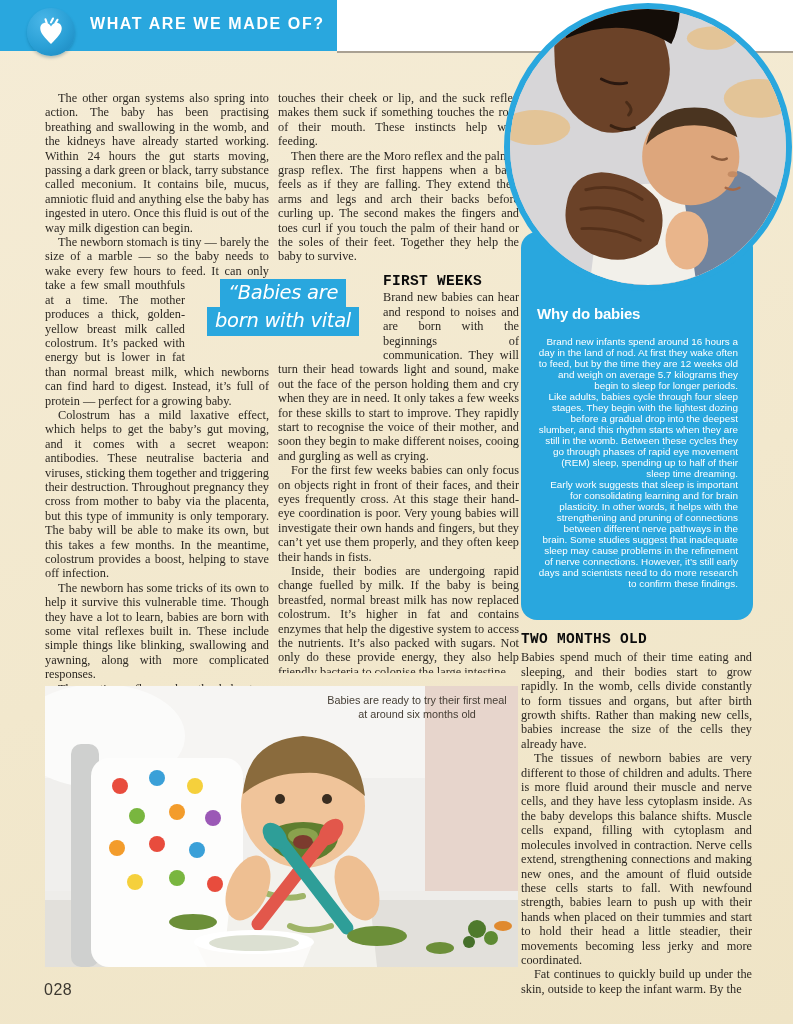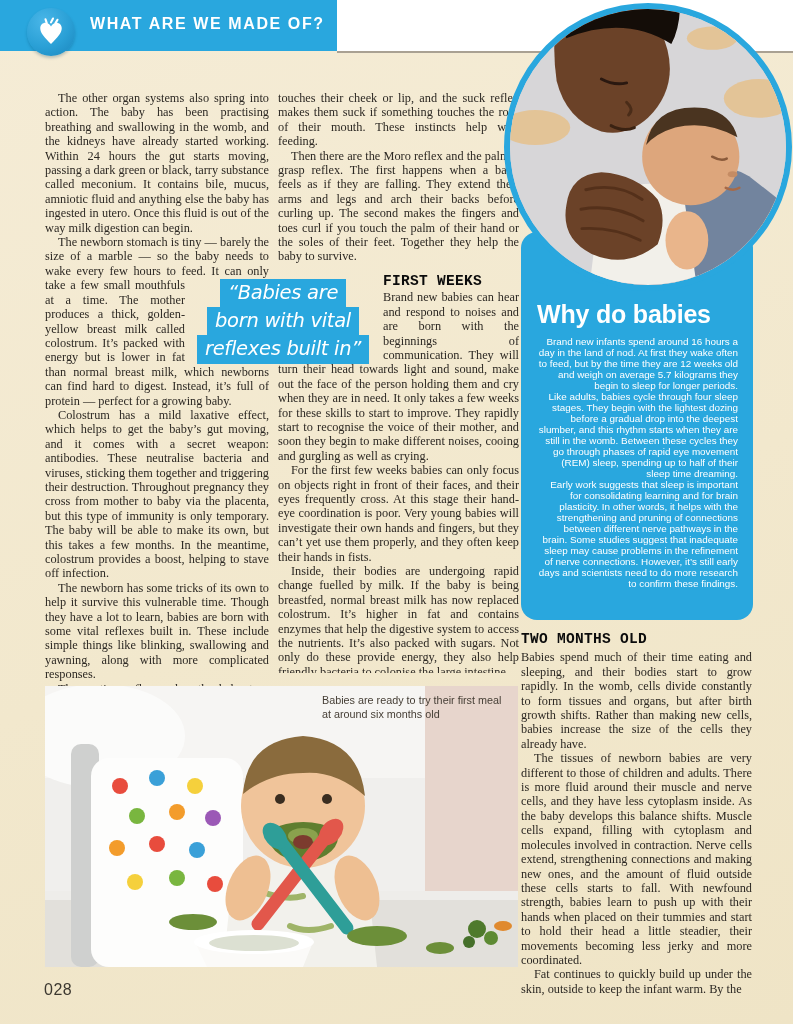--- a/index.html
+++ b/index.html
@@ -33,33 +33,33 @@
   .pq-spacer-r{float:right;width:78px;height:80px;margin-left:6px}
   .pq-spacer-l{float:left;width:96px;height:82px;margin-right:9px}
   
   .pull-quote{position:absolute;left:193px;top:280px;width:180px;z-index:5;text-align:left;
         font-family:"DejaVu Sans",sans-serif;font-style:italic;font-size:19.5px;line-height:26px;color:#fff;letter-spacing:-.3px}
   .pq-line{display:table;margin:-1px auto 0;background:#29a7de;padding:1px 8px 2px;white-space:nowrap}
   
   .sidebar-box{position:absolute;left:521px;top:232px;width:232px;height:388px;background:#29a7de;
         border-radius:16px;padding:70px 15px 14px 16px;color:#fff;
         font-family:"Liberation Sans",sans-serif;z-index:2}
-  .sidebar-title{font-size:25px;line-height:24px;font-weight:700;margin-bottom:10px;letter-spacing:-.2px}
+  .sidebar-title{font-size:15px;line-height:24px;font-weight:700;margin-bottom:10px;letter-spacing:-.2px}
   .sidebar-box p{font-size:9.9px;line-height:11px;text-align:right}
   .sidebar-box p.ind{text-indent:10px}
   
   .two-months{position:absolute;left:521px;top:632px;width:231px;height:382px;overflow:hidden;
         color:#2c2823;font-size:12.3px;line-height:14.4px;text-align:justify}
   .two-months p{text-indent:13px}
   .two-months p.no-ind{text-indent:0}
   .two-months .section-heading{margin-bottom:4px}
   
   .photo{position:absolute;left:45px;top:686px;width:473px;height:281px;overflow:hidden;background:#efeeec}
   .photo svg{width:100%;height:100%;display:block}
-  .photo-caption{position:absolute;right:6px;top:8px;width:190px;text-align:left;
+  .photo-caption{position:absolute;right:6px;top:8px;width:190px;text-align:center;
         font-family:"Liberation Sans",sans-serif;font-size:10.8px;line-height:13.5px;color:#453e35}
   
   .page-number{position:absolute;left:44px;top:981px;font-family:"Liberation Sans",sans-serif;
         font-size:16px;color:#3c3830;letter-spacing:.5px}
 </style>
 </head>
 <body>
 
 <div class="page">
 
@@ -96,21 +96,20 @@
       <path d="M120 96 q8 7 2 13" stroke="#4a2c18" stroke-width="3" fill="none" stroke-linecap="round"></path>
       <path d="M104 120 q13 7 24 2" stroke="#3a2212" stroke-width="3" fill="none" stroke-linecap="round"></path>
       <path d="M58 202 Q62 170 94 168 Q130 170 152 196 Q162 216 152 242 Q120 268 84 252 Q52 236 58 202 Z" fill="#6b4228"></path>
       <path d="M78 186 q32 -8 58 10 M73 206 q34 -6 64 12 M74 226 q32 -2 60 12" stroke="#54301a" stroke-width="3" fill="none" stroke-linecap="round"></path>
     </svg>
   </div>
 
   <div class="pull-quote">
     <span class="pq-line">“Babies are</span>
     <span class="pq-line">born with vital</span>
-    <span class="pq-line">reflexes built in”</span>
   </div>
 
   <div class="col col1">
     <p>The other organ systems also spring into action. The baby has been practising breathing and swallowing in the womb, and the kidneys have already started working. Within 24 hours the gut starts moving, passing a dark green or black, tarry substance called meconium. It contains bile, mucus, amniotic fluid and anything else the baby has ingested in utero. Once this fluid is out of the way milk digestion can begin.</p>
     <p><span>The newborn stomach is tiny — barely the size of a marble — so the baby needs to wake every few hours to feed. It can only take a few </span><span class="pq-spacer-r"></span><span>small mouthfuls at a time. The mother produces a thick, golden-yellow breast milk called colostrum. It’s packed with energy but is lower in fat than normal breast milk, which newborns can find hard to digest. Instead, it’s full of protein — perfect for a growing baby.</span></p>
     <p>Colostrum has a mild laxative effect, which helps to get the baby’s gut moving, and it comes with a secret weapon: antibodies. These neutralise bacteria and viruses, sticking them together and triggering their destruction. Throughout pregnancy they cross from mother to baby via the placenta, but this type of immunity is only temporary. The baby will be able to make its own, but this takes a few months. In the meantime, colostrum provides a boost, helping to stave off infection.</p>
     <p>The newborn has some tricks of its own to help it survive this vulnerable time. Though they have a lot to learn, babies are born with some vital reflexes built in. These include simple things like blinking, swallowing and yawning, along with more complicated responses.</p>
     <p>The rooting reflex makes the baby turn their head or open their mouth when something</p>
   </div>
 

